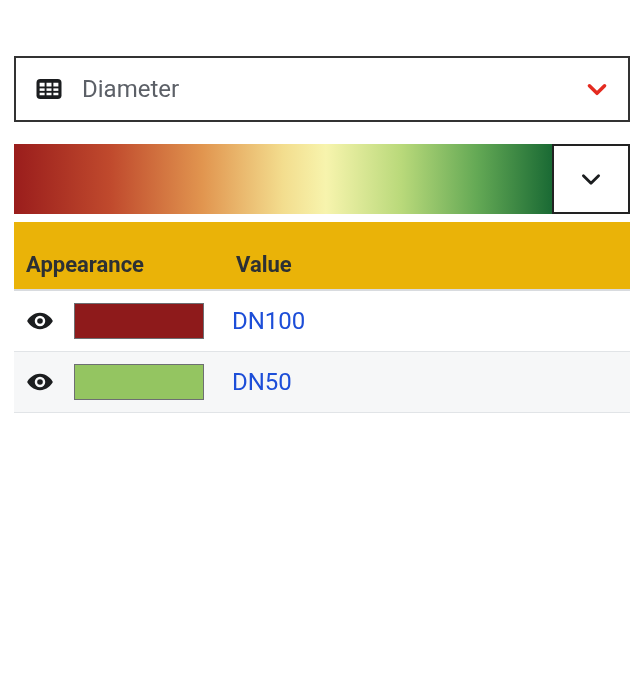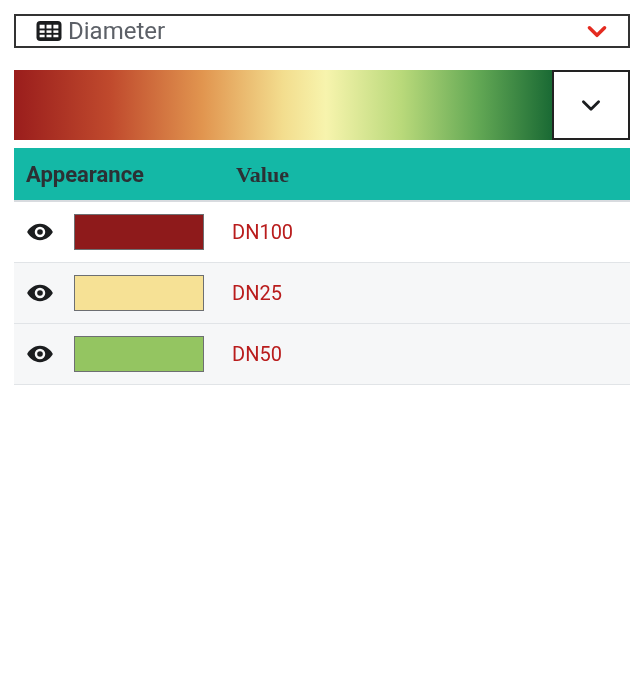--- a/index.html
+++ b/index.html
@@ -11,23 +11,24 @@
       font-family: -apple-system, BlinkMacSystemFont, 'Segoe UI', Roboto, Helvetica, Arial, sans-serif;
       background: #fff;
       width: 644px;
       padding: 14px;
       color: #2c3034;
     }
     .dropdown {
       border: 2px solid #333;
       display: flex;
       align-items: center;
-      padding: 0 18px;
-      gap: 4px;
+      padding: 16px 18px;
+      gap: 18px;
       cursor: pointer;
+      margin-top: 42px;
     }
     .dropdown-icon svg {
       display: block;
     }
     .dropdown-label {
       flex: 1;
       font-size: 24px;
       color: #5c6067;
     }
     .dropdown-chevron svg {
@@ -57,35 +58,34 @@
       align-items: center;
       justify-content: center;
       background: #fff;
       cursor: pointer;
     }
     .table {
       margin-top: 8px;
     }
     .table-header {
       display: flex;
-      background: #14b8a6;
-      padding: 14px 12px 12px 12px;
+      background: #eab308;
+      padding: 30px 12px 12px 12px;
       border-bottom: 2px solid #d8dbdf;
     }
     .th {
       font-size: 22px;
       font-weight: 700;
       color: #2c3034;
     }
     .th-appearance {
       width: 210px;
     }
     .th-value {
       flex: 1;
-      font-family: Liberation Serif, serif;
     }
     .table-row {
       display: flex;
       align-items: center;
       padding: 12px;
       border-bottom: 1px solid #e1e4e7;
     }
     .table-row.alt {
       background: #f6f7f8;
     }
@@ -94,22 +94,22 @@
       display: flex;
       align-items: center;
     }
     .swatch {
       width: 130px;
       height: 36px;
       border: 1px solid #6d6f72;
       margin-right: 28px;
     }
     .value-cell {
-      font-size: 20px;
-      color: #b91c1c;
+      font-size: 24px;
+      color: #1d4ed8;
     }
   </style>
 </head>
 <body>
 
 <div class="dropdown">
   <span class="dropdown-icon">
     <svg width="30" height="30" viewBox="0 0 24 24" fill="#1b1d1f">
       <rect x="2" y="4" width="20" height="16" rx="3" ry="3" fill="#1b1d1f"></rect>
       <rect x="4.5" y="7" width="4" height="3" fill="#fff"></rect>
@@ -156,27 +156,17 @@
         <div class="swatch" style="background: rgb(142, 26, 27);"></div>
         <div class="value-cell">DN100</div>
       </div>
       <div class="table-row alt">
         <div class="eye-cell">
           <svg width="28" height="28" viewBox="0 0 24 24">
             <path fill="#1b1d1f" d="M12 5C6.5 5 2.2 9.3 1 12c1.2 2.7 5.5 7 11 7s9.8-4.3 11-7c-1.2-2.7-5.5-7-11-7zm0 11.5A4.5 4.5 0 1 1 16.5 12 4.5 4.5 0 0 1 12 16.5z"></path>
             <circle cx="12" cy="12" r="2.4" fill="#1b1d1f"></circle>
           </svg>
         </div>
-        <div class="swatch" style="background: rgb(246, 225, 149);"></div>
-        <div class="value-cell">DN25</div>
-      </div>
-      <div class="table-row alt">
-        <div class="eye-cell">
-          <svg width="28" height="28" viewBox="0 0 24 24">
-            <path fill="#1b1d1f" d="M12 5C6.5 5 2.2 9.3 1 12c1.2 2.7 5.5 7 11 7s9.8-4.3 11-7c-1.2-2.7-5.5-7-11-7zm0 11.5A4.5 4.5 0 1 1 16.5 12 4.5 4.5 0 0 1 12 16.5z"></path>
-            <circle cx="12" cy="12" r="2.4" fill="#1b1d1f"></circle>
-          </svg>
-        </div>
         <div class="swatch" style="background: rgb(148, 197, 97);"></div>
         <div class="value-cell">DN50</div>
       </div>
     </div>
 </div>
 
 </body></html>

